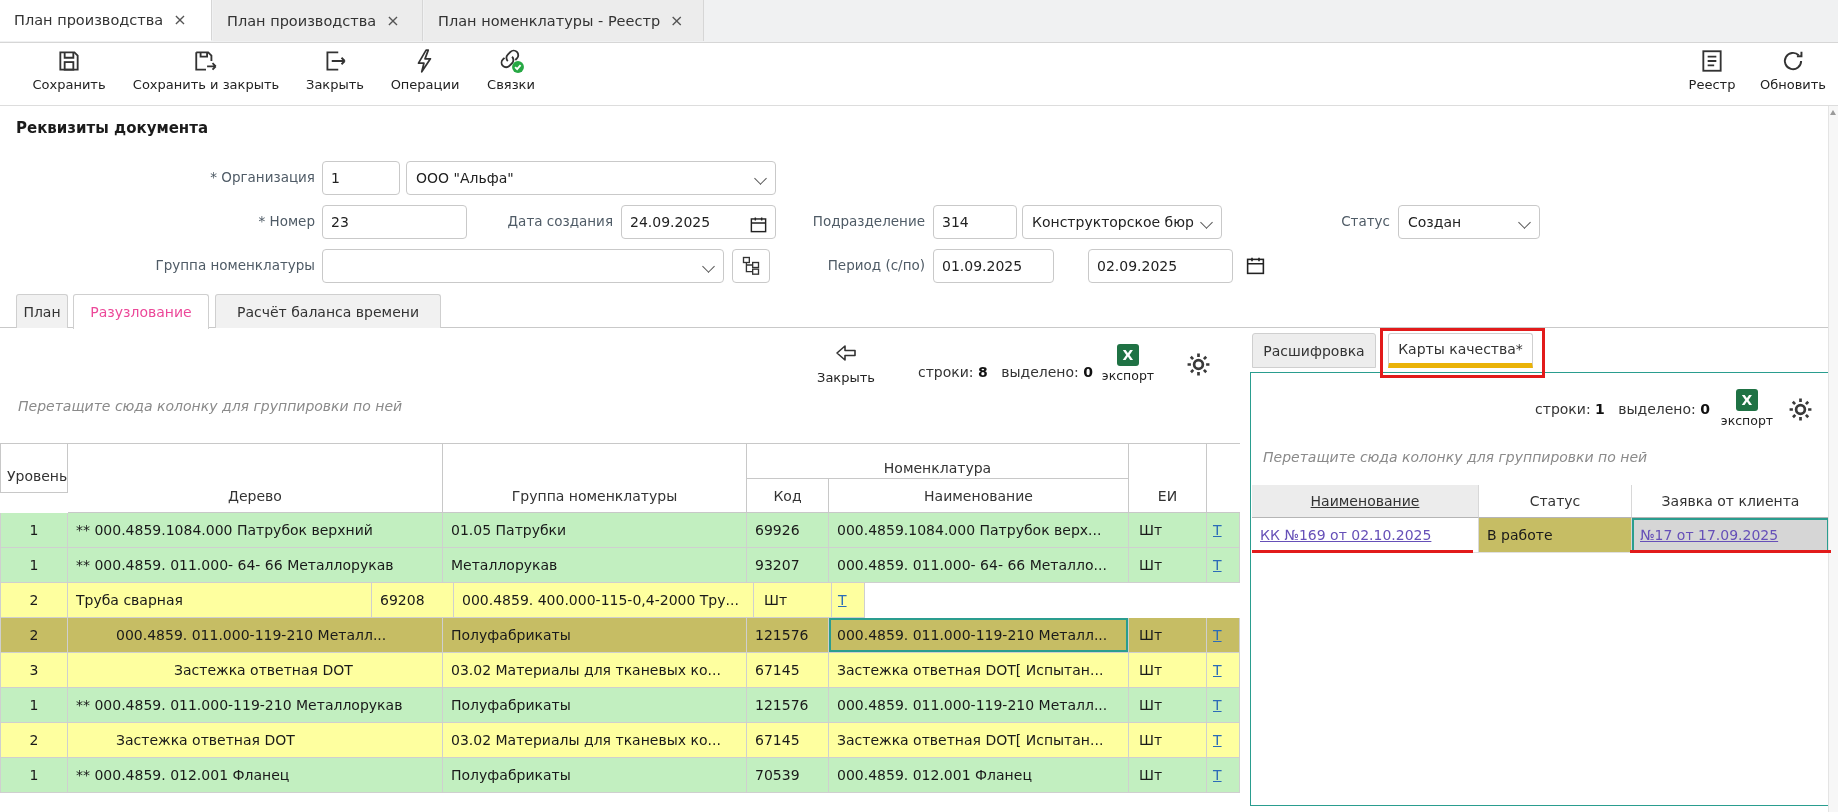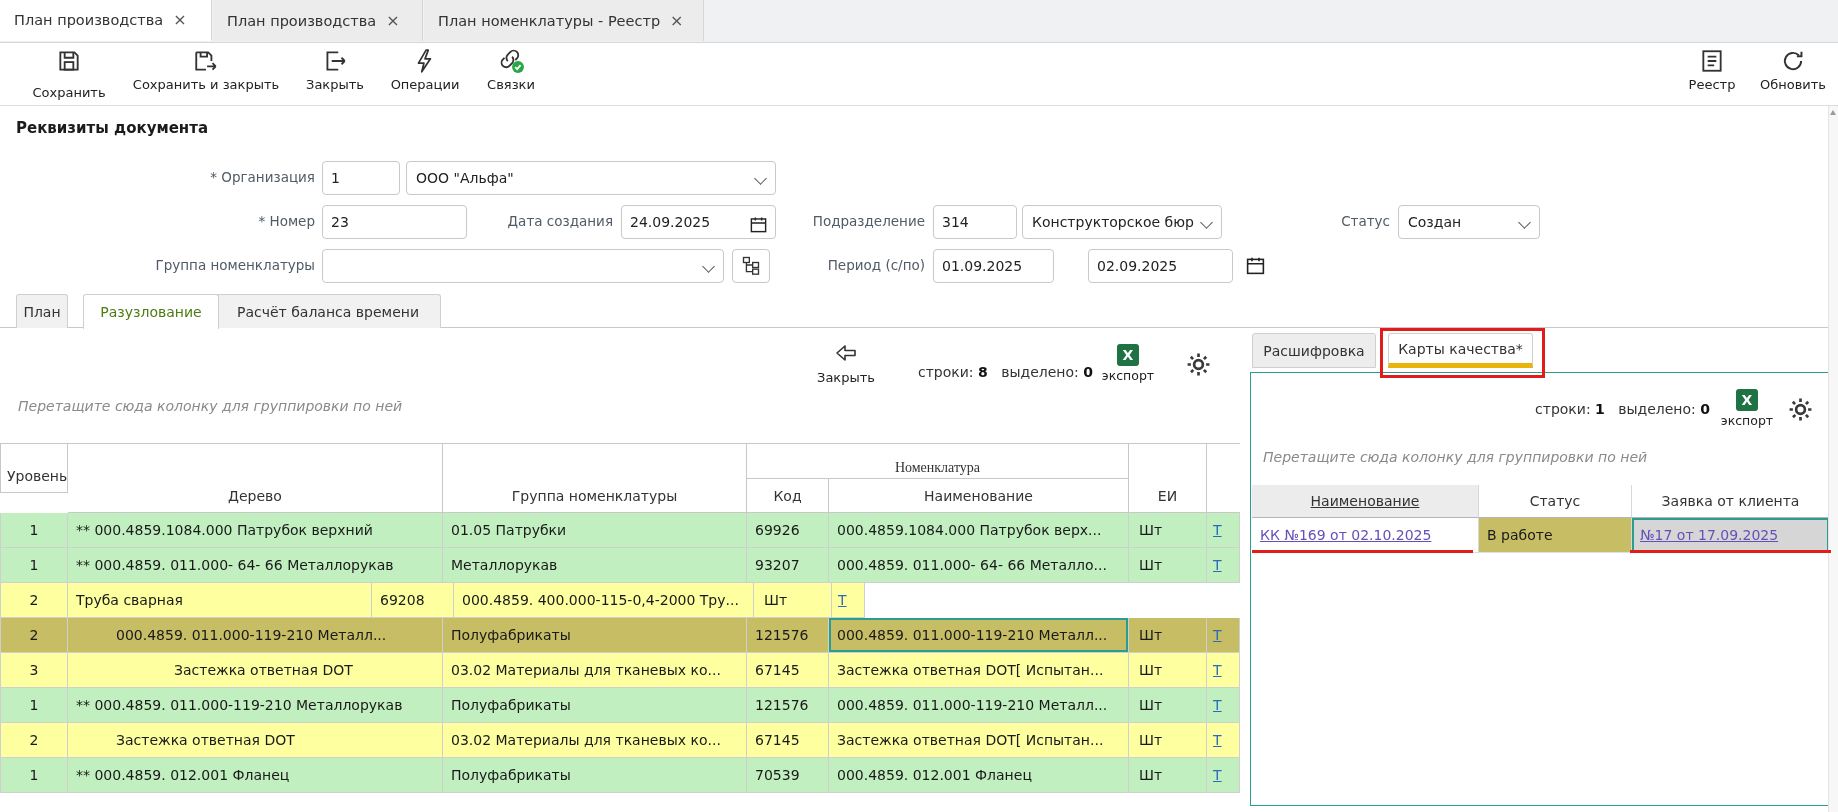--- a/index.html
+++ b/index.html
@@ -34,21 +34,21 @@
         border-bottom:1.6px solid #555;transform:rotate(45deg);}
   .icbtn{position:absolute;height:34px;box-sizing:border-box;border:1px solid #c9c9c9;border-radius:4px;
          background:#fff;display:flex;align-items:center;justify-content:center;}
   .calin{position:absolute;right:7px;top:7px;}
 
   
   .vtabline{position:absolute;left:0;top:327px;width:1838px;border-top:1px solid #c9c9c9;}
   .vtab{position:absolute;top:294px;height:34px;box-sizing:border-box;display:flex;align-items:center;
         justify-content:center;border:1px solid #cfcfcf;border-bottom:none;background:#f1f1f1;
         font-size:14px;color:#333;border-radius:3px 3px 0 0;}
-  .vtab.active{background:#fff;height:35px;z-index:2;color:#4d7c0f;margin-left:10px;}
+  .vtab.active{background:#fff;height:35px;z-index:2;color:#ec4899;}
 
   
   .gbtn{position:absolute;display:flex;flex-direction:column;align-items:center;gap:2px;font-size:13px;color:#222;}
   .counters{position:absolute;font-size:14px;color:#333;white-space:nowrap;}
   .counters b{font-weight:bold;color:#111;}
   .xlicon{width:22px;height:22px;background:#1f7244;border-radius:3px;color:#fff;font-weight:bold;
           font-size:14px;display:flex;align-items:center;justify-content:center;}
   .hint{position:absolute;font-style:italic;color:#8a8a8a;font-size:14px;white-space:nowrap;}
 
   
@@ -111,21 +111,21 @@
     <div class="wtab" style="left:213px;width:210px;">
       <span class="nowrap">План производства</span>
       <span class="x">×</span>
     </div>
     <div class="wtab" style="left:424px;width:280px;">
       <span class="nowrap">План номенклатуры - Реестр</span>
       <span class="x">×</span>
     </div>
   </div>
 
-  <div class="tbtn" style="left:23px;width:92px;justify-content:space-between;">
+  <div class="tbtn" style="left:23px;width:92px;">
     <span class="ic">
       <svg viewBox="0 0 24 24" width="26" height="26">
           <path d="M4 4h13l3 3v13H4z" fill="none" stroke="#333" stroke-width="1.7"></path>
           <path d="M8 4v5h8V4" fill="none" stroke="#333" stroke-width="1.7"></path>
           <rect x="8" y="13" width="8" height="7" fill="none" stroke="#333" stroke-width="1.7"></rect>
         </svg>
     </span>
     <span>Сохранить</span>
   </div>
   <div class="tbtn" style="left:125px;width:162px;">
@@ -288,21 +288,21 @@
 
     <div class="hc bottom" style="left:0;top:0;width:68px;height:50px;border-left:1px solid #c8c8c8;justify-content:flex-start;padding-left:6px;">
         <span>Уровень</span>
       </div>
     <div class="hc bottom" style="left:68px;top:0;width:375px;height:70px;">
         <span>Дерево</span>
       </div>
     <div class="hc bottom" style="left:443px;top:0;width:304px;height:70px;">
         <span>Группа номенклатуры</span>
       </div>
-    <div class="hc mid" style="left:747px;top:0;width:382px;height:50px;font-family:Liberation Serif, serif;">
+    <div class="hc mid" style="left:747px;top:0;width:382px;height:50px;">
         <span>Номенклатура</span>
       </div>
     <div class="hc mid" style="left:747px;top:35px;width:82px;height:35px;">
         <span>Код</span>
       </div>
     <div class="hc mid" style="left:829px;top:35px;width:300px;height:35px;">
         <span>Наименование</span>
       </div>
     <div class="hc bottom" style="left:1129px;top:0;width:78px;height:70px;">
         <span>ЕИ</span>

